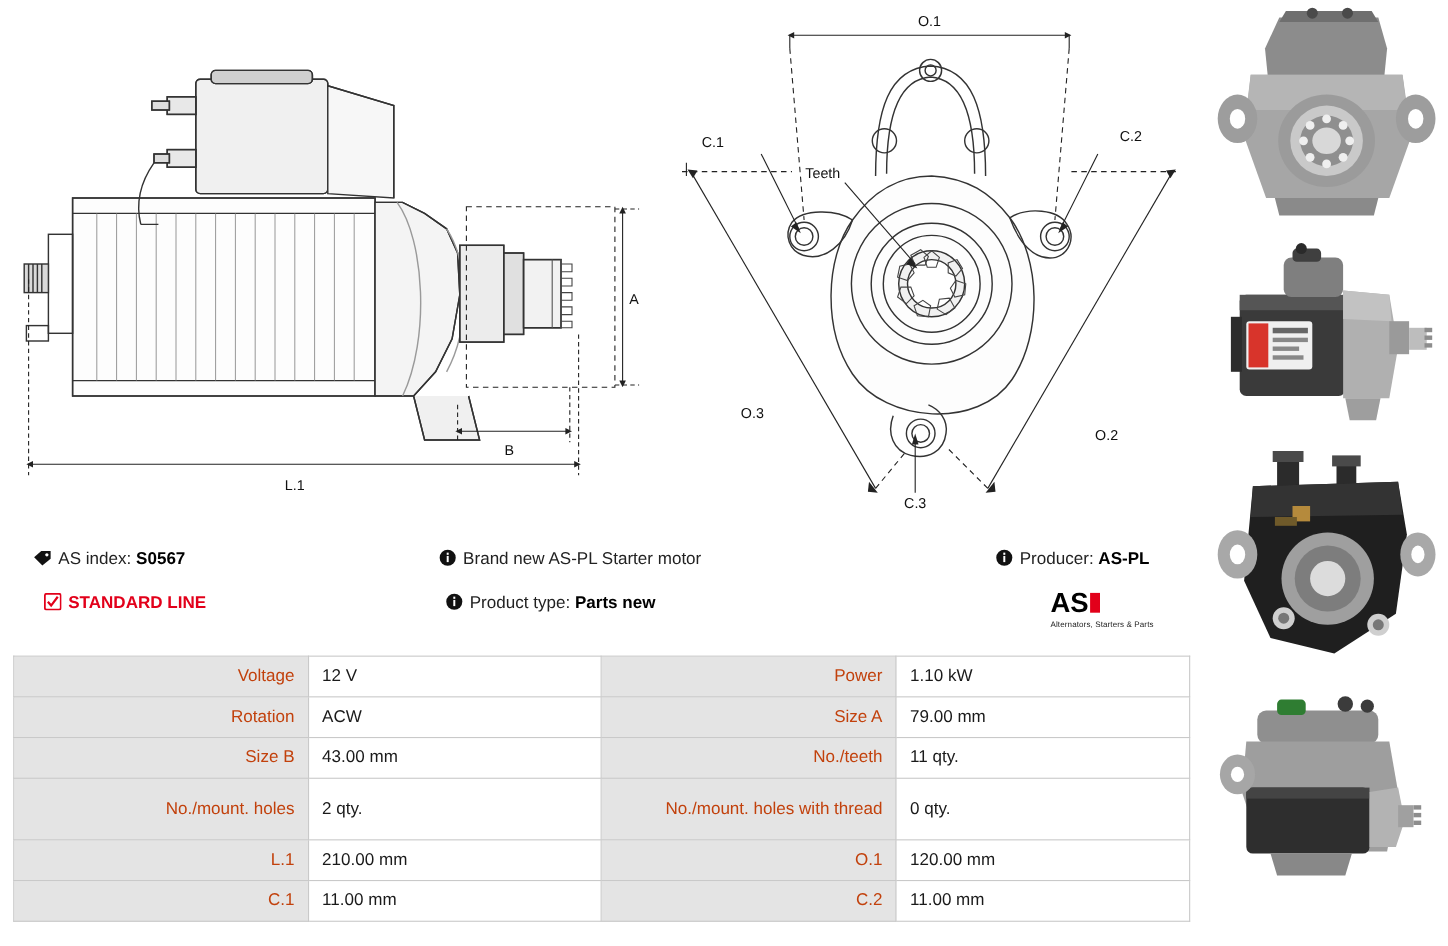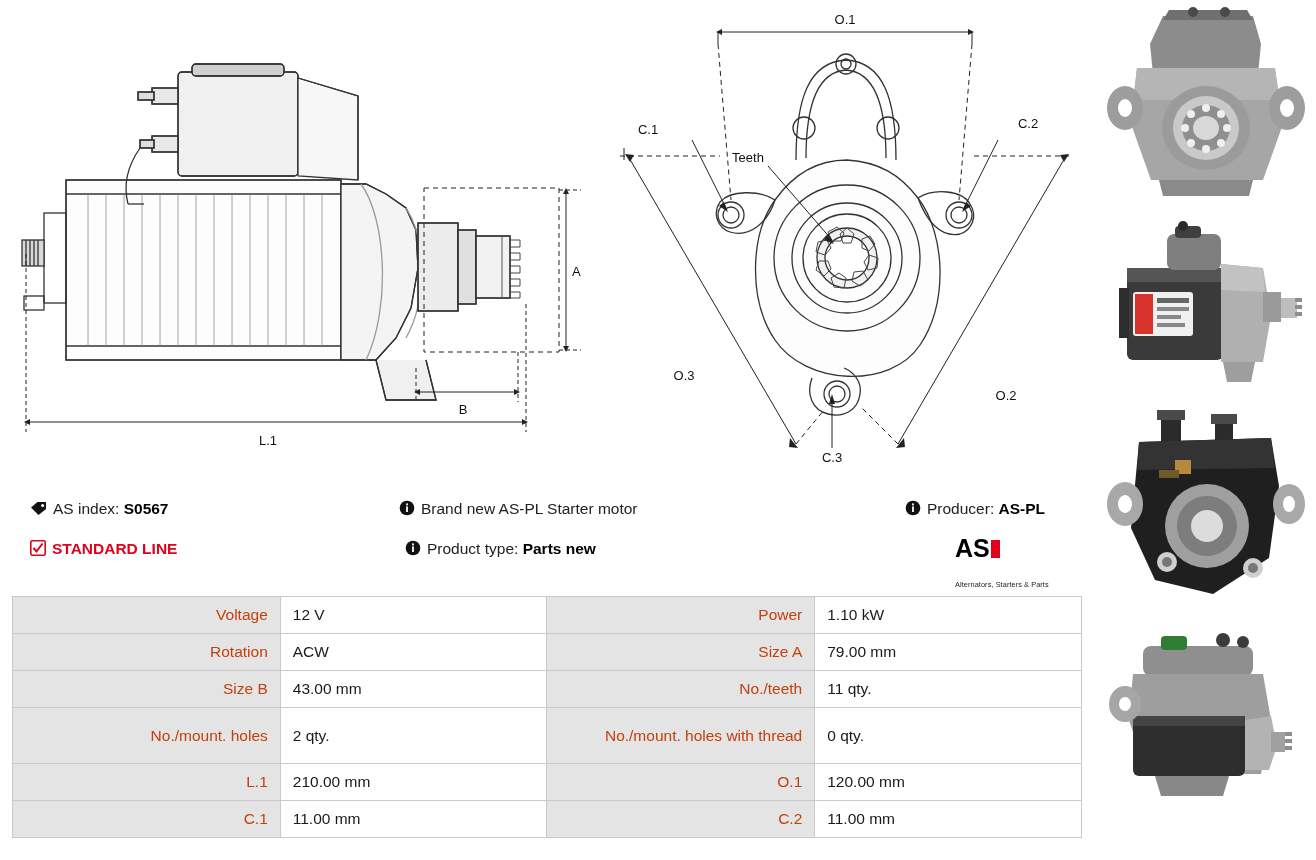--- a/index.html
+++ b/index.html
@@ -34,31 +34,31 @@
   .photo svg { display:block; }
 
   
   .info {
     position: absolute; left: 30px; top: 498px; width: 1060px; height: 86px;
   }
   .info-col { position: absolute; font-size: 15.5px; line-height: 22px; }
   .info-col .lbl { color: #222; }
   .info-col .val { font-weight: bold; color: #000; }
   .col1 { left: 0px; top: 0px; }
-  .col1b { left: 0px; top: 40px; }
+  .col1b { left: 10px; top: 40px; }
   .col2 { left: 369px; top: 0px; }
   .col2b { left: 375px; top: 40px; }
   .col3 { left: 875px; top: 0px; }
   .std-line { color: #e2001a; font-weight: bold; font-size: 15.5px; }
   .icon-inline { display:inline-block; vertical-align: -2px; margin-right: 6px; }
 
   
   .aspl-logo { position: absolute; left: 925px; top: 38px; width: 130px; height: 40px; }
   .aspl-logo .mark { font-weight: bold; font-size: 25px; color: #000000; letter-spacing: 0px; line-height: 25px; }
-  .aspl-logo .sub { font-size: 7.3px; color: #222; letter-spacing: .1px; margin-top: 19px; }
+  .aspl-logo .sub { font-size: 7.3px; color: #222; letter-spacing: .1px; margin-top: 2px; }
   .aspl-bar { display:inline-block; width: 9px; height: 18px; background:#e2001a; vertical-align: -1px; margin-left:1px;}
 
   
   .spec {
     position: absolute; left: 12px; top: 596px;
     width: 1070px;
     border-collapse: collapse;
     font-size: 15.5px;
   }
   .spec td {

